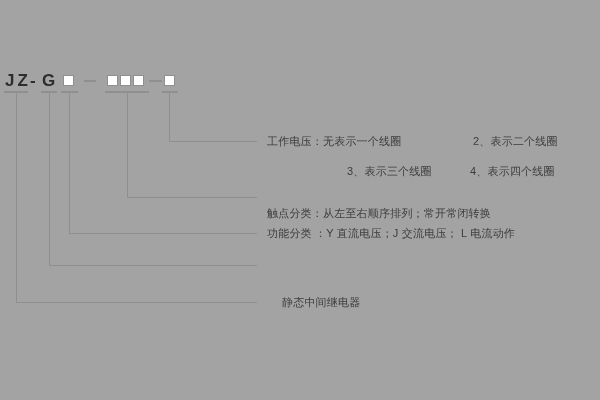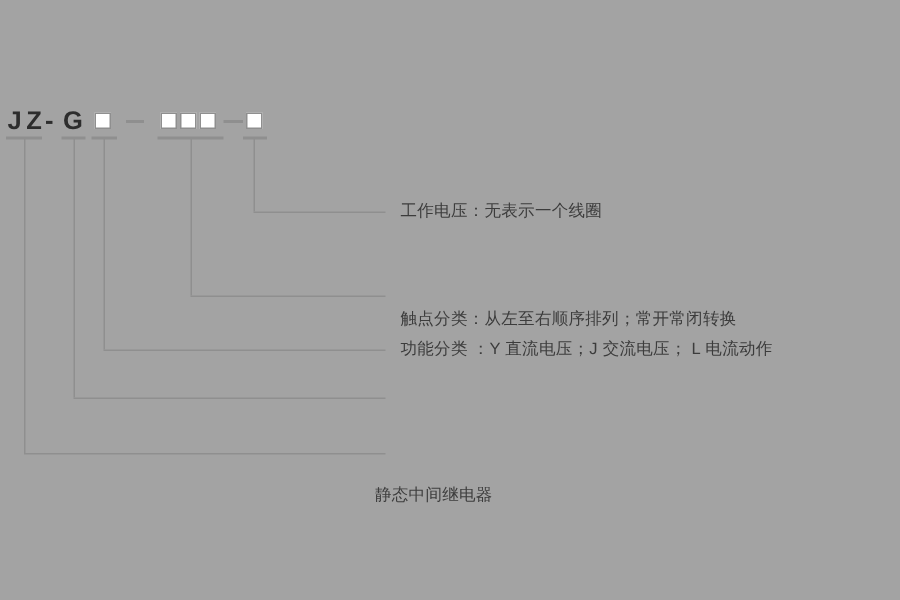--- a/index.html
+++ b/index.html
@@ -103,21 +103,21 @@
     white-space: nowrap;
     letter-spacing: 0.2px;
   }
   .lab-wv1 { left: 267px; top: 133px; }
   .lab-wv2 { left: 473px; top: 133px; }
   .lab-wv3 { left: 347px; top: 163px; }
   .lab-wv4 { left: 470px; top: 163px; }
   .lab-ct  { left: 267px; top: 205px; }
   .lab-fn  { left: 267px; top: 225px; }
   .lab-hs  { left: 267px; top: 257px; }
-  .lab-rl  { left: 250px; top: 294px; margin-top: 28px; }
+  .lab-rl  { left: 282px; top: 294px; }
 </style>
 </head>
 <body>
 
 <div class="stage">
 
   <span class="code-text code-jz">JZ</span>
   <span class="code-text code-d1">-</span>
   <span class="code-text code-g">G</span>
 
@@ -141,17 +141,20 @@
   <span class="vline v4"></span>
   <span class="vline v5"></span>
 
   <span class="hline h1"></span>
   <span class="hline h2"></span>
   <span class="hline h3"></span>
   <span class="hline h4"></span>
   <span class="hline h5"></span>
 
   <span class="label lab-wv1">工作电压：无表示一个线圈</span>
+  <span class="label lab-wv2">2、表示二个线圈</span>
+  <span class="label lab-wv3">3、表示三个线圈</span>
+  <span class="label lab-wv4">4、表示四个线圈</span>
   <span class="label lab-ct">触点分类：从左至右顺序排列；常开常闭转换</span>
   <span class="label lab-fn">功能分类 ：Y 直流电压；J 交流电压； L 电流动作</span>
   <span class="label lab-rl">静态中间继电器</span>
 
 </div>
 
 </body></html>

